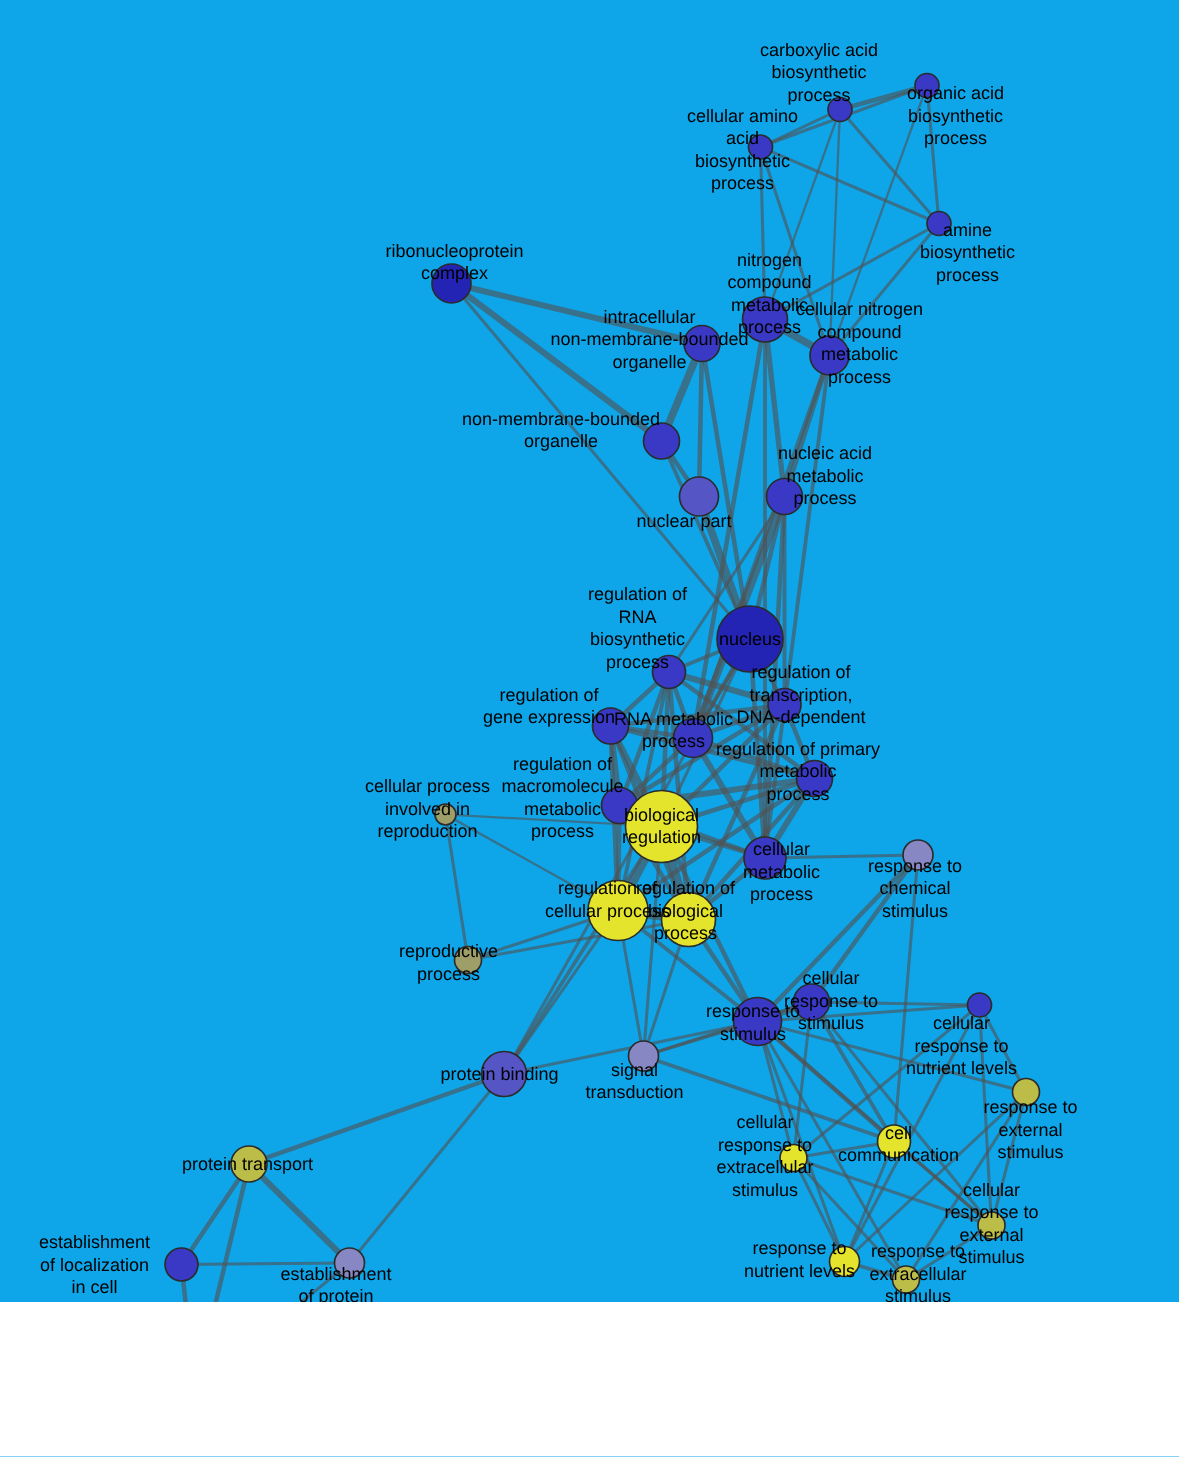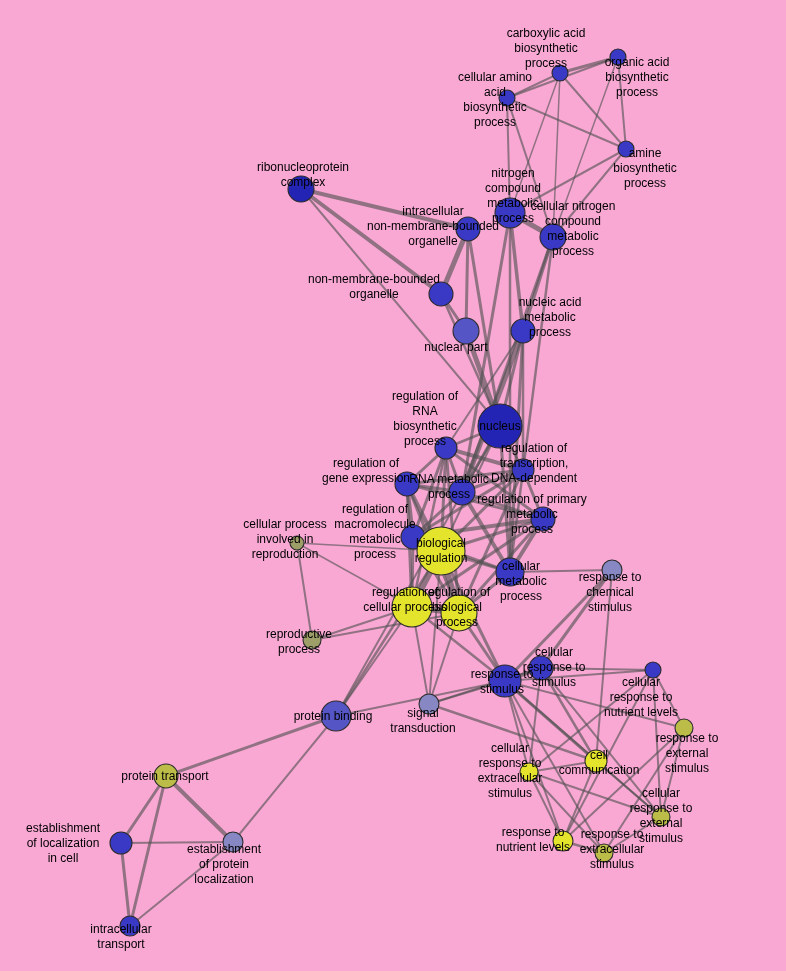--- a/index.html
+++ b/index.html
@@ -2,23 +2,23 @@
 <html><head>
 <meta charset="utf-8">
 <style>
   html, body {
     margin: 0;
     padding: 0;
     background: #ffffff;
   }
   .canvas-wrap {
     width: 786px;
-    height: 971px;
+    height: 868px;
     position: relative;
-    background: #f9a8d4;
+    background: #0ea5e9;
     overflow: hidden;
   }
   svg text {
     font-family: "Liberation Sans", sans-serif;
     font-size: 12px;
     fill: #000000;
     text-anchor: middle;
   }
   svg line { stroke-linecap: round; }
   svg circle { cursor: pointer; }

